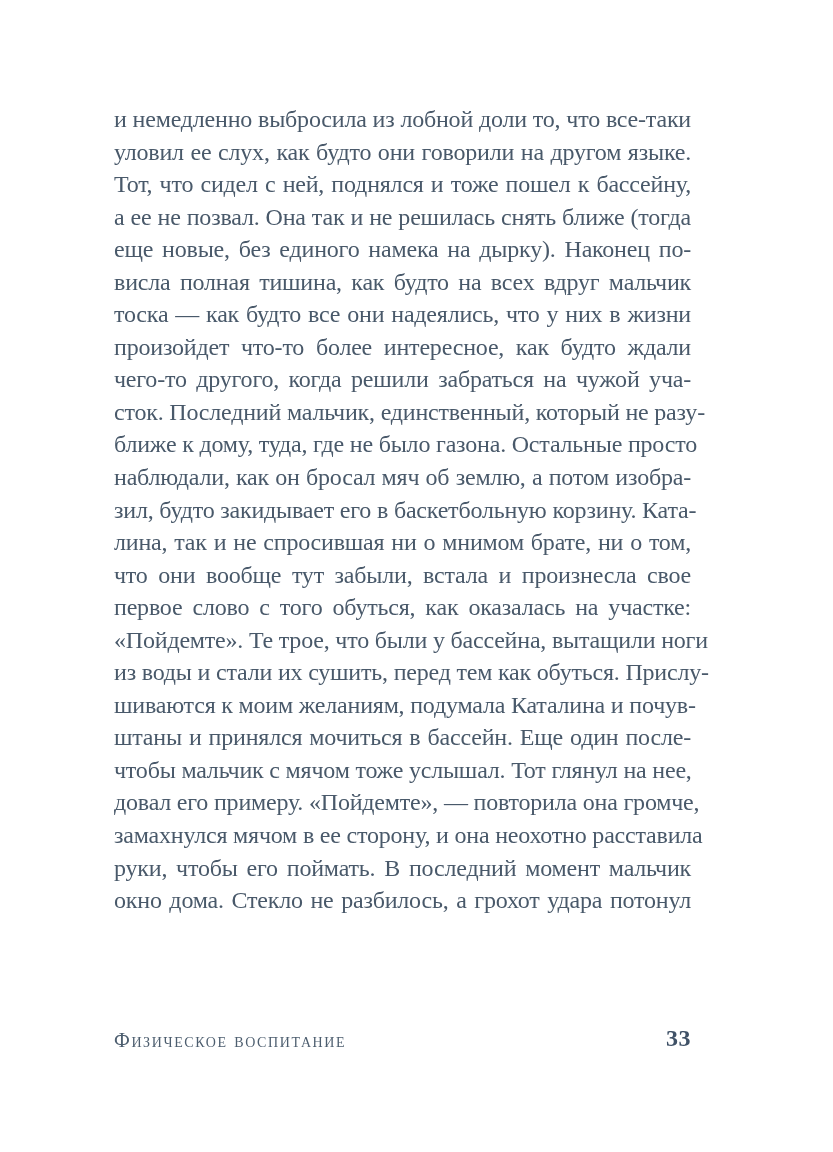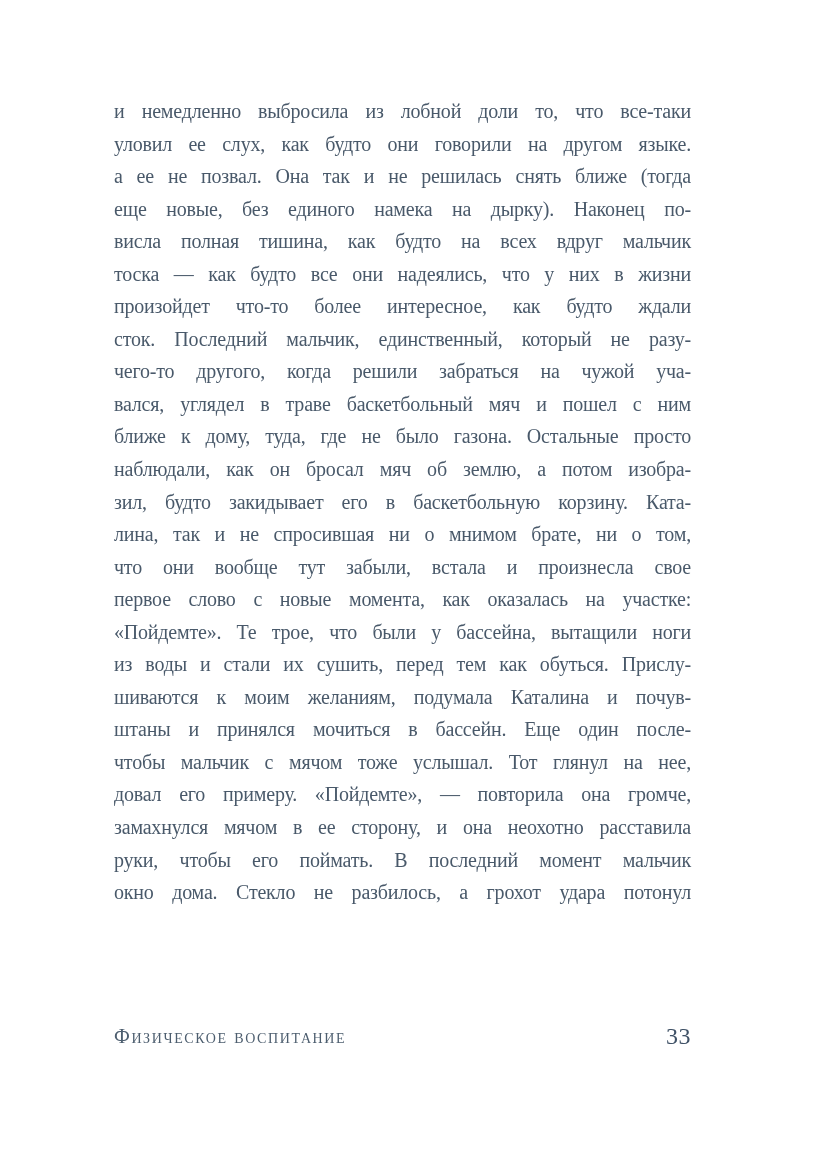--- a/index.html
+++ b/index.html
@@ -11,79 +11,79 @@
     position: relative;
     width: 833px;
     height: 1152px;
     background: var(--bg-color, #ffffff);
     font-family: "Liberation Serif", "DejaVu Serif", serif;
     overflow: hidden;
   }
   .text-block {
     position: absolute;
     left: 114px;
-    top: 95px;
+    top: 103px;
     width: 577px;
     color: var(--text-color, #49596a);
-    font-size: 20px;
+    font-size: 24px;
     letter-spacing: -0.2px;
   }
   .line {
     height: 32.55px;
     line-height: 32.55px;
     text-align: justify;
     text-align-last: justify;
     white-space: nowrap;
     overflow: visible;
   }
   .footer {
     position: absolute;
     left: 114px;
     width: 577px;
     top: 1020px;
     height: 32px;
     display: flex;
     justify-content: space-between;
-    align-items: center;
+    align-items: flex-end;
   }
   .running-title {
     font-variant: small-caps;
     letter-spacing: 1.6px;
     font-size: 20px;
     color: var(--footer-color, #4d5e6f);
   }
   .page-number {
-    font-weight: normal;
+    font-weight: bold;
     font-size: 24px;
     letter-spacing: 0.5px;
     color: var(--folio-color, #3f5166);
   }
 </style>
 </head>
 <body>
 
 <div class="page">
 
   <div class="text-block">
     <div class="line">и немедленно выбросила из лобной доли то, что все-таки</div>
     <div class="line">уловил ее слух, как будто они говорили на другом языке.</div>
+    <div class="line">Тот, что сидел с ней, поднялся и тоже пошел к бассейну,</div>
     <div class="line">а ее не позвал. Она так и не решилась снять ближе (тогда</div>
     <div class="line">еще новые, без единого намека на дырку). Наконец по-</div>
     <div class="line">висла полная тишина, как будто на всех вдруг мальчик</div>
     <div class="line">тоска — как будто все они надеялись, что у них в жизни</div>
     <div class="line">произойдет что-то более интересное, как будто ждали</div>
+    <div class="line">чего-то другого, когда решили забраться на чужой уча-</div>
     <div class="line">сток. Последний мальчик, единственный, который не разу-</div>
-    <div class="line">чего-то другого, когда решили забраться на чужой уча-</div>
-    <div class="line">вался, углядел в траве баскетбольный мяч и пошел с ним</div>
     <div class="line">ближе к дому, туда, где не было газона. Остальные просто</div>
     <div class="line">наблюдали, как он бросал мяч об землю, а потом изобра-</div>
     <div class="line">зил, будто закидывает его в баскетбольную корзину. Ката-</div>
     <div class="line">лина, так и не спросившая ни о мнимом брате, ни о том,</div>
     <div class="line">что они вообще тут забыли, встала и произнесла свое</div>
-    <div class="line">первое слово с новые момента, как оказалась на участке:</div>
+    <div class="line">первое слово с того обуться, как оказалась на участке:</div>
     <div class="line">«Пойдемте». Те трое, что были у бассейна, вытащили ноги</div>
     <div class="line">из воды и стали их сушить, перед тем как обуться. Прислу-</div>
     <div class="line">шиваются к моим желаниям, подумала Каталина и почув-</div>
     <div class="line">штаны и принялся мочиться в бассейн. Еще один после-</div>
     <div class="line">чтобы мальчик с мячом тоже услышал. Тот глянул на нее,</div>
     <div class="line">довал его примеру. «Пойдемте», — повторила она громче,</div>
     <div class="line">замахнулся мячом в ее сторону, и она неохотно расставила</div>
     <div class="line">руки, чтобы его поймать. В последний момент мальчик</div>
     <div class="line">окно дома. Стекло не разбилось, а грохот удара потонул</div>
   </div>

